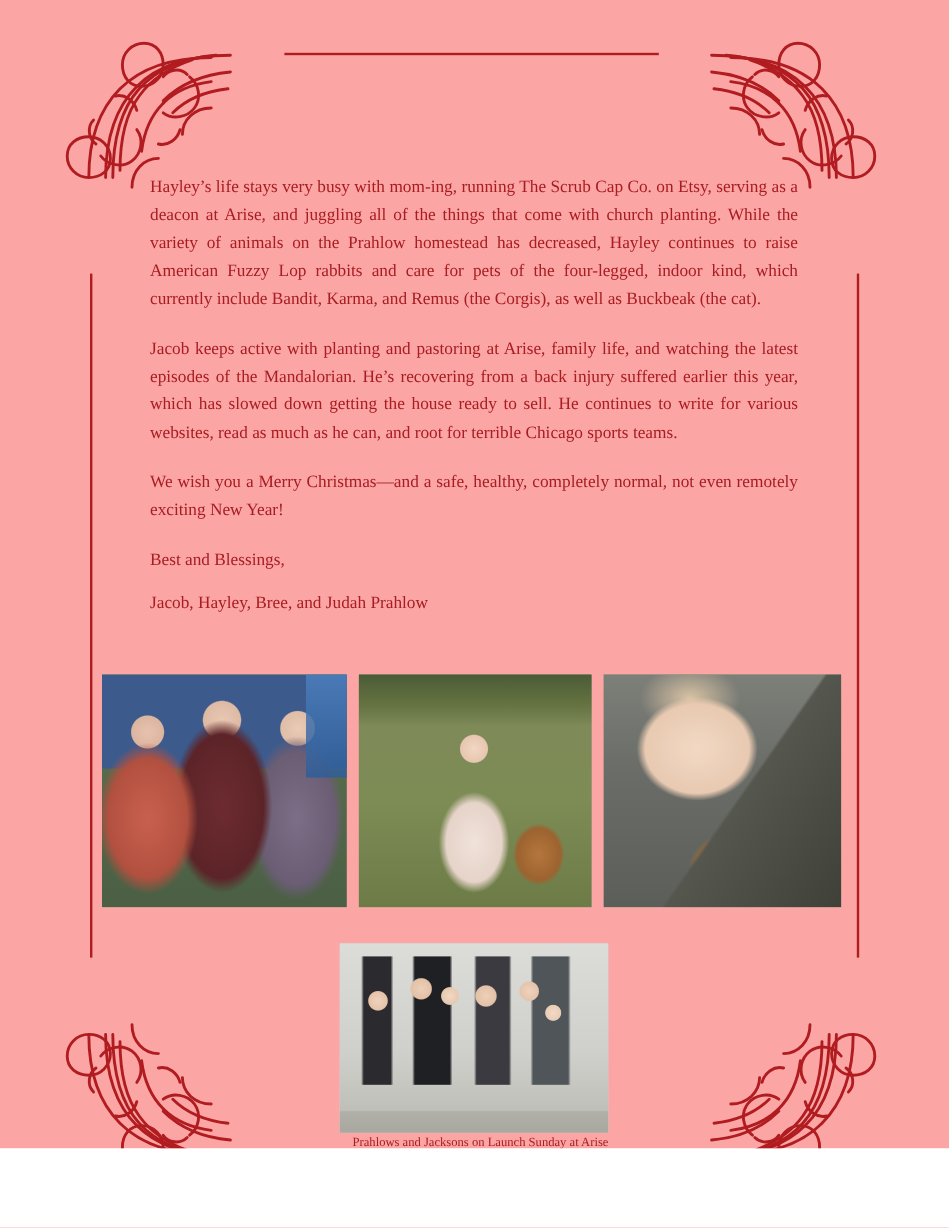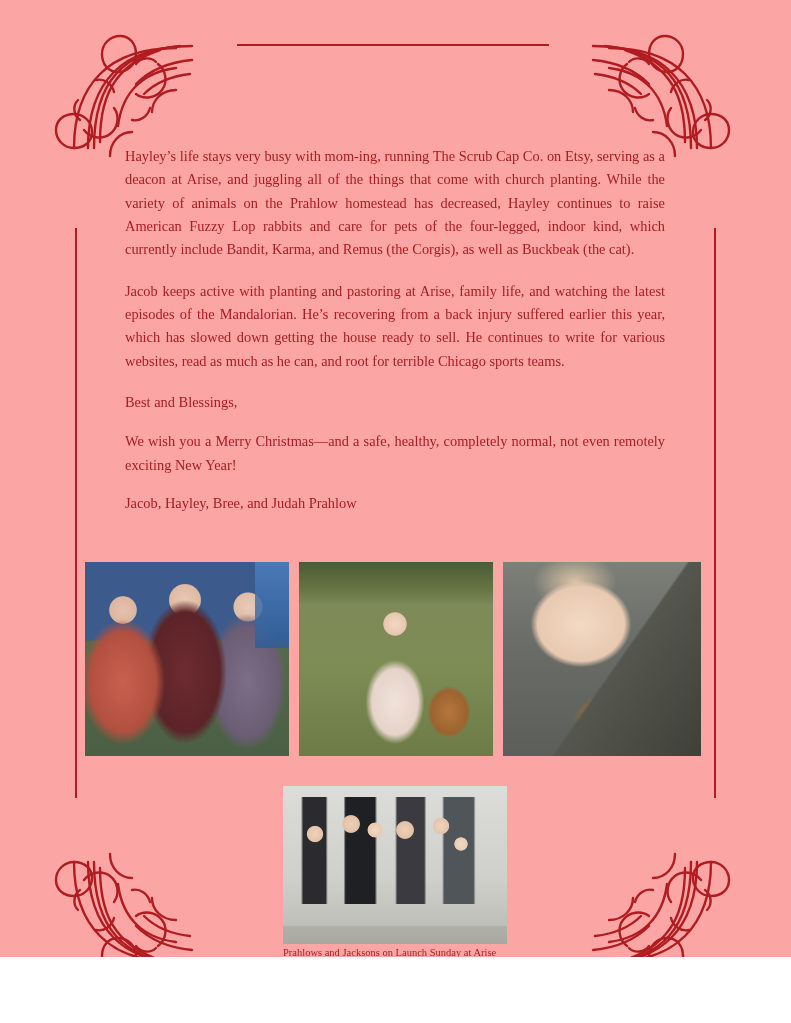--- a/index.html
+++ b/index.html
@@ -100,21 +100,21 @@
   }
   .p1 { width: 204px; height: 194px; }
   .p2 { width: 194px; height: 194px; }
   .p3 { width: 198px; height: 194px; }
 
   .photo-bottom-wrap {
     position: absolute;
     left: 283px;
     top: 786px;
     width: 224px;
-    text-align: left;
+    text-align: right;
   }
   .p4 {
     width: 224px;
     height: 158px;
     overflow: hidden;
     position: relative;
     background: #cfcfcb;
   }
   .caption {
     color: #a81d21;
@@ -313,22 +313,22 @@
       <path d="M40 100c-6-4-8-14-2-20"></path>
       <path d="M96 44c4-6 14-8 20-2"></path>
       <path d="M136 70c-14 0-24 10-24 22"></path>
       <path d="M70 136c0-14 10-24 22-24"></path>
     </svg>
   </div>
 
   <div class="content">
     <p class="para">Hayley’s life stays very busy with mom-ing, running The Scrub Cap Co. on Etsy, serving as a deacon at Arise, and juggling all of the things that come with church planting. While the variety of animals on the Prahlow homestead has decreased, Hayley continues to raise American Fuzzy Lop rabbits and care for pets of the four-legged, indoor kind, which currently include Bandit, Karma, and Remus (the Corgis), as well as Buckbeak (the cat).</p>
     <p class="para">Jacob keeps active with planting and pastoring at Arise, family life, and watching the latest episodes of the Mandalorian. He’s recovering from a back injury suffered earlier this year, which has slowed down getting the house ready to sell. He continues to write for various websites, read as much as he can, and root for terrible Chicago sports teams.</p>
+    <p class="para">We wish you a Merry Christmas—and a safe, healthy, completely normal, not even remotely exciting New Year!</p>
     <p class="para last-block">Best and Blessings,</p>
-    <p class="para">We wish you a Merry Christmas—and a safe, healthy, completely normal, not even remotely exciting New Year!</p>
     <p class="signature">Jacob, Hayley, Bree, and Judah Prahlow</p>
   </div>
 
   <div class="photo-row">
     <div class="photo p1">
       <div class="img-a"></div>
     </div>
     <div class="photo p2">
       <div class="img-b"></div>
     </div>

